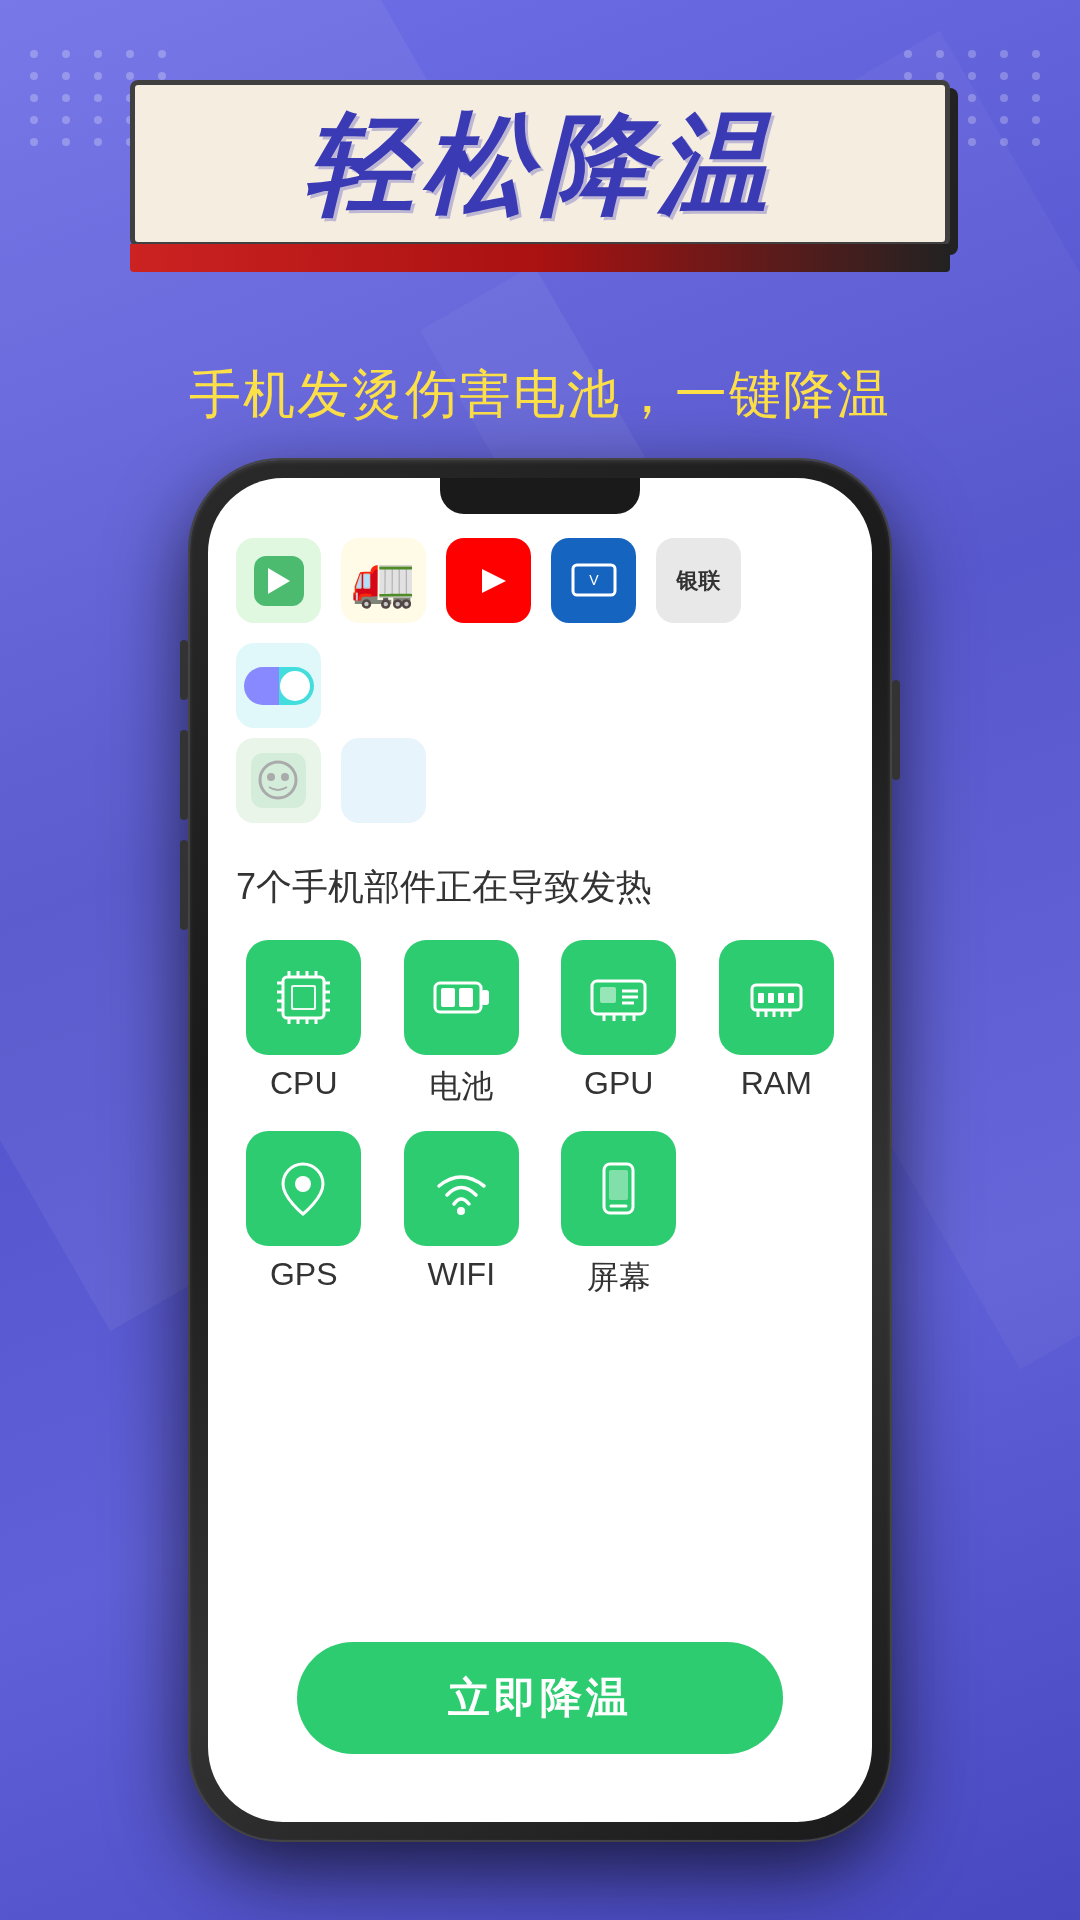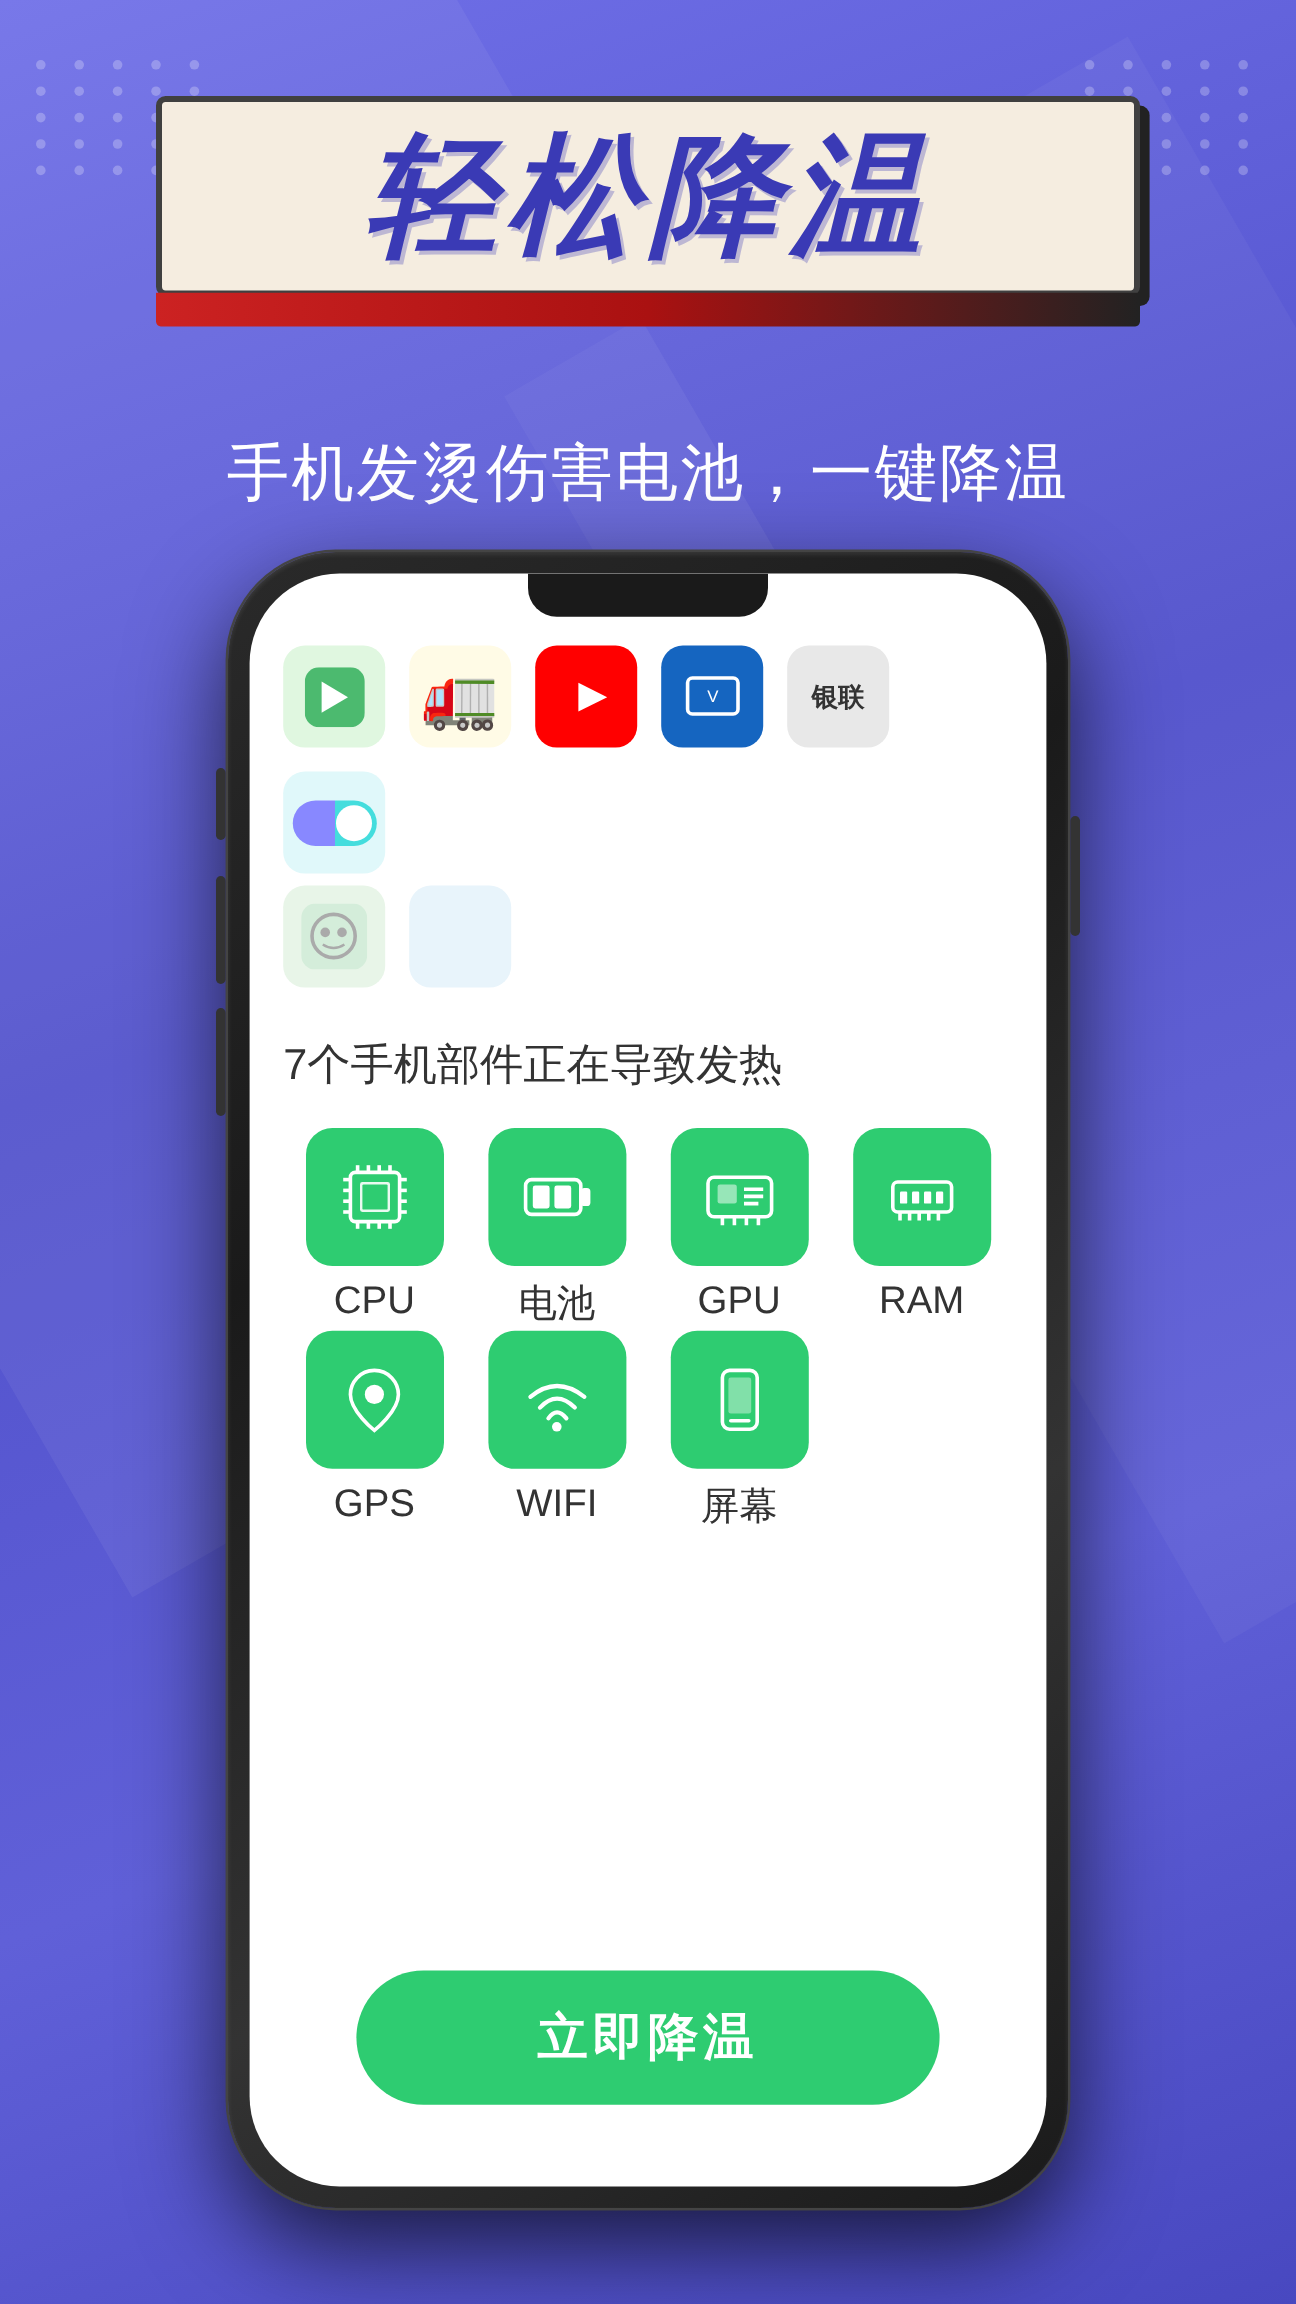--- a/index.html
+++ b/index.html
@@ -108,21 +108,21 @@
 
     
     .subtitle {
       position: absolute;
       top: 360px;
       left: 50%;
       transform: translateX(-50%);
       width: 900px;
       text-align: center;
       font-size: 52px;
-      color: #ffffff;
+      color: #fde047;
       font-weight: 500;
       letter-spacing: 2px;
       white-space: nowrap;
     }
 
     
     .phone-wrapper {
       position: absolute;
       top: 460px;
       left: 50%;
@@ -202,20 +202,21 @@
       font-size: 36px;
       color: #333;
       padding: 20px 0 28px 0;
       font-weight: 500;
     }
 
     
     .component-grid {
       display: grid;
       grid-template-columns: repeat(4, 1fr);
+      gap: 22px;
       padding-bottom: 20px;
     }
 
     .component-item {
       display: flex;
       flex-direction: column;
       align-items: center;
       gap: 10px;
     }
 

